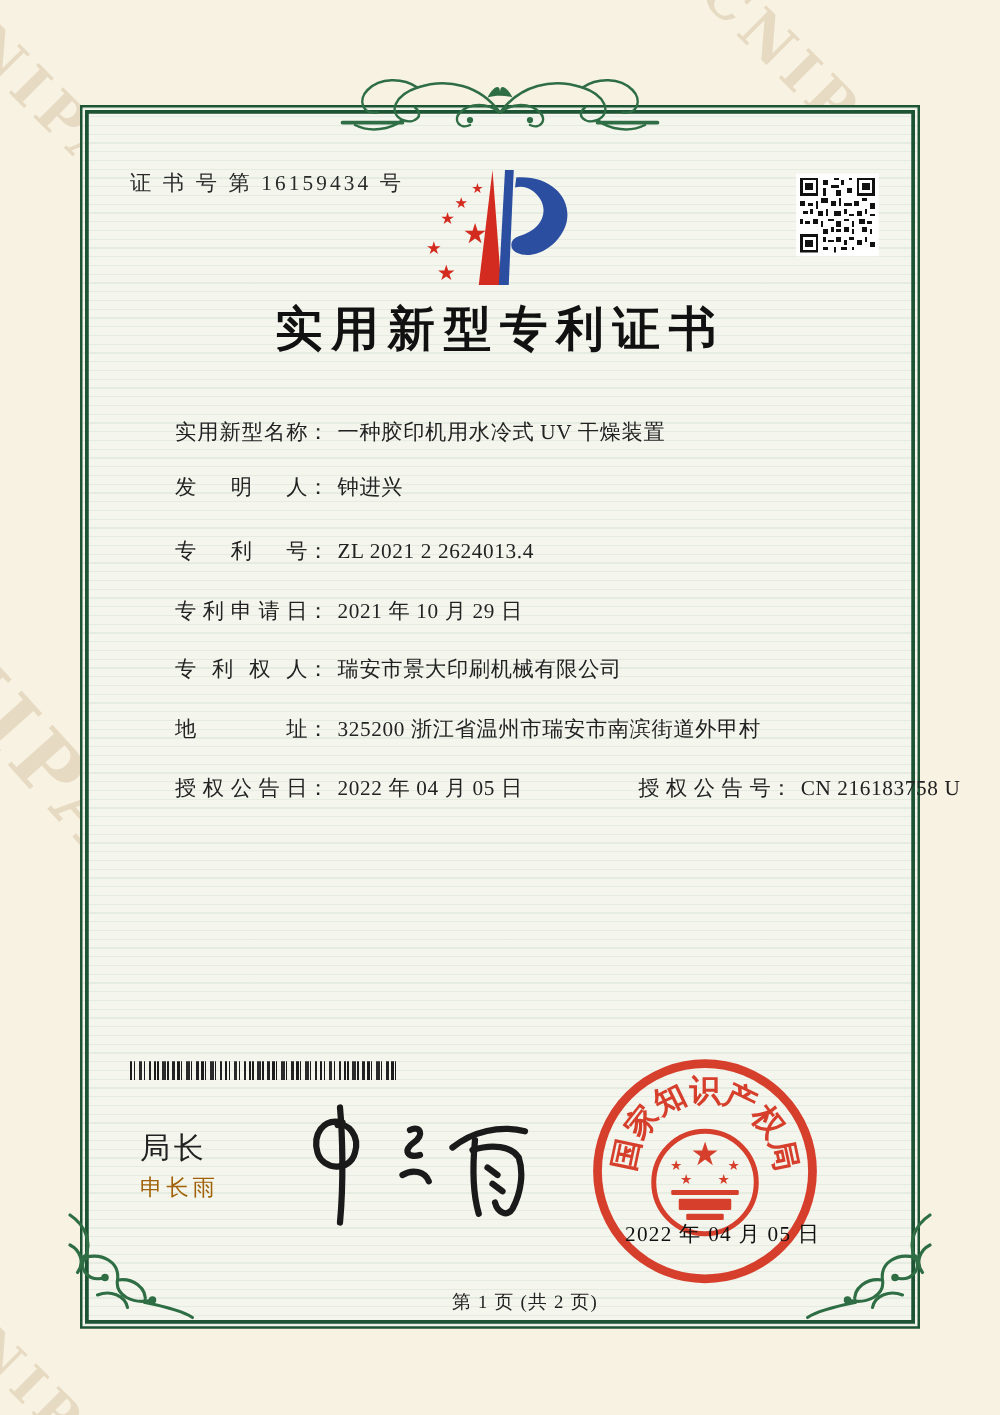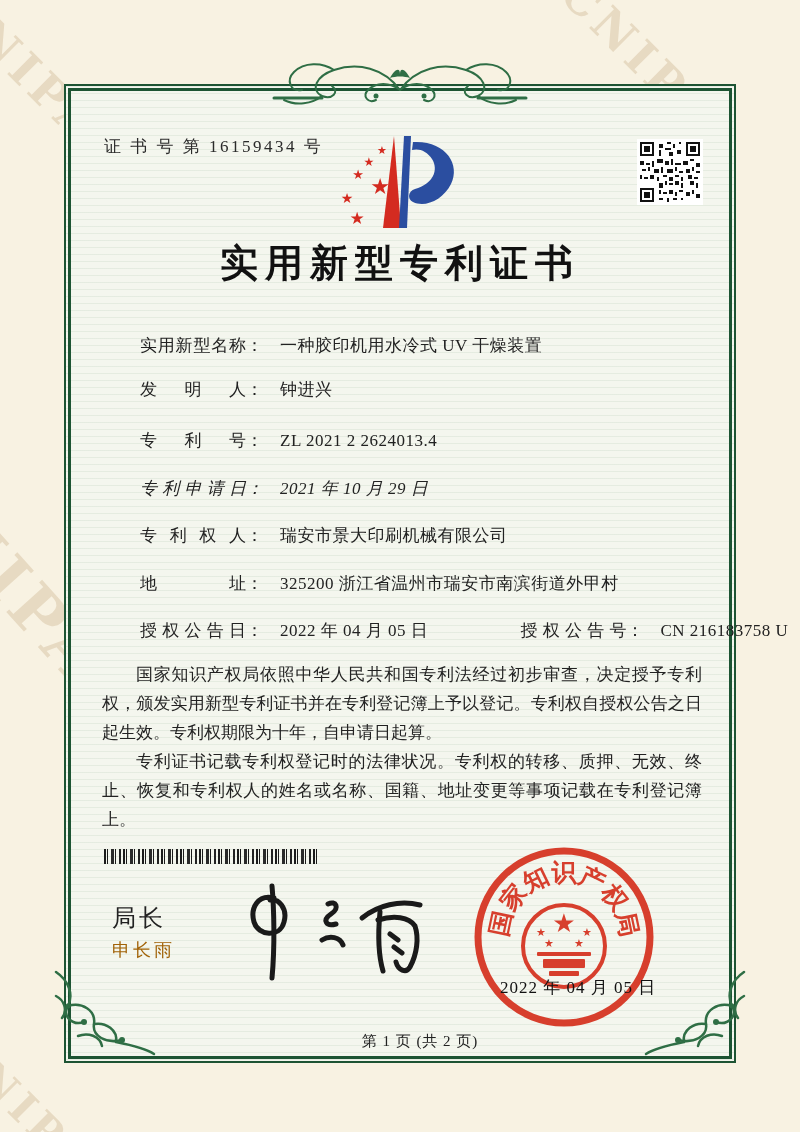--- a/index.html
+++ b/index.html
@@ -49,29 +49,29 @@
   .qr { position:absolute; left:637px; top:139px; width:66px; height:66px; background:#fff; padding:3px; }
 
   .title {
     position:absolute; left:64px; top:238px; width:672px;
     text-align:center; font-size:38px; font-weight:bold;
     letter-spacing:7px; color:#111;
   }
 
   .fields { position:absolute; left:104px; top:334px; width:608px; font-size:17px; color:#222; }
   .frow { position:absolute; left:0; white-space:nowrap; }
-  .r1{top:0px;} .r2{top:44px;font-family:Liberation Serif, serif;} .r3{top:95px;} .r4{top:143px;font-style:italic;}
+  .r1{top:0px;} .r2{top:44px;font-family:Liberation Serif, serif;} .r3{top:95px;} .r4{top:143px;}
   .r5{top:190px;} .r6{top:238px;} .r7{top:285px;}
   .flabel {
     display:inline-block; width:106px; text-align:justify; text-align-last:justify;
     vertical-align:top;
     margin-left:36px;
   }
   .colon { display:inline-block; }
-  .fvalue { margin-left:17px; letter-spacing:0.5px; }
+  .fvalue { margin-left:7px; letter-spacing:0.5px; }
   .fgroup2 { margin-left:52px; }
 
   .paragraphs {
     position:absolute; left:102px; top:660px; width:600px;
     font-size:17px; line-height:29px; color:#222; text-align:justify;
   }
   .paragraphs p { text-indent:2em; }
 
   .barcode {
     position:absolute; left:104px; top:849px; width:214px; height:15px;
@@ -275,24 +275,20 @@
     <div class="frow r7">
       <span>
         <span class="flabel">授权公告日</span><span class="colon">：</span><span class="fvalue">2022 年 04 月 05 日</span>
       </span>
       <span class="fgroup2">
         <span class="flabel">授权公告号</span><span class="colon">：</span><span class="fvalue">CN 216183758 U</span>
       </span>
     </div>
   </div>
 
-  <div class="paragraphs">
-    <p>国家知识产权局依照中华人民共和国专利法经过初步审查，决定授予专利权，颁发实用新型专利证书并在专利登记簿上予以登记。专利权自授权公告之日起生效。专利权期限为十年，自申请日起算。</p>
-    <p>专利证书记载专利权登记时的法律状况。专利权的转移、质押、无效、终止、恢复和专利权人的姓名或名称、国籍、地址变更等事项记载在专利登记簿上。</p>
-  </div>
 
   <div class="barcode"></div>
 
   <div class="issuer-title">局长</div>
   <div class="issuer-name">申长雨</div>
 
   <svg class="signature" width="212" height="106" viewBox="0 0 212 106">
     <g fill="none" stroke="#1a1a1a" stroke-width="5" stroke-linecap="round" stroke-linejoin="round">
       <path d="M46,20 C30,16 22,30 26,44 C30,58 52,60 56,44 C60,30 50,20 42,22"></path>
       <path d="M44,8 C46,30 47,68 44,100"></path>

